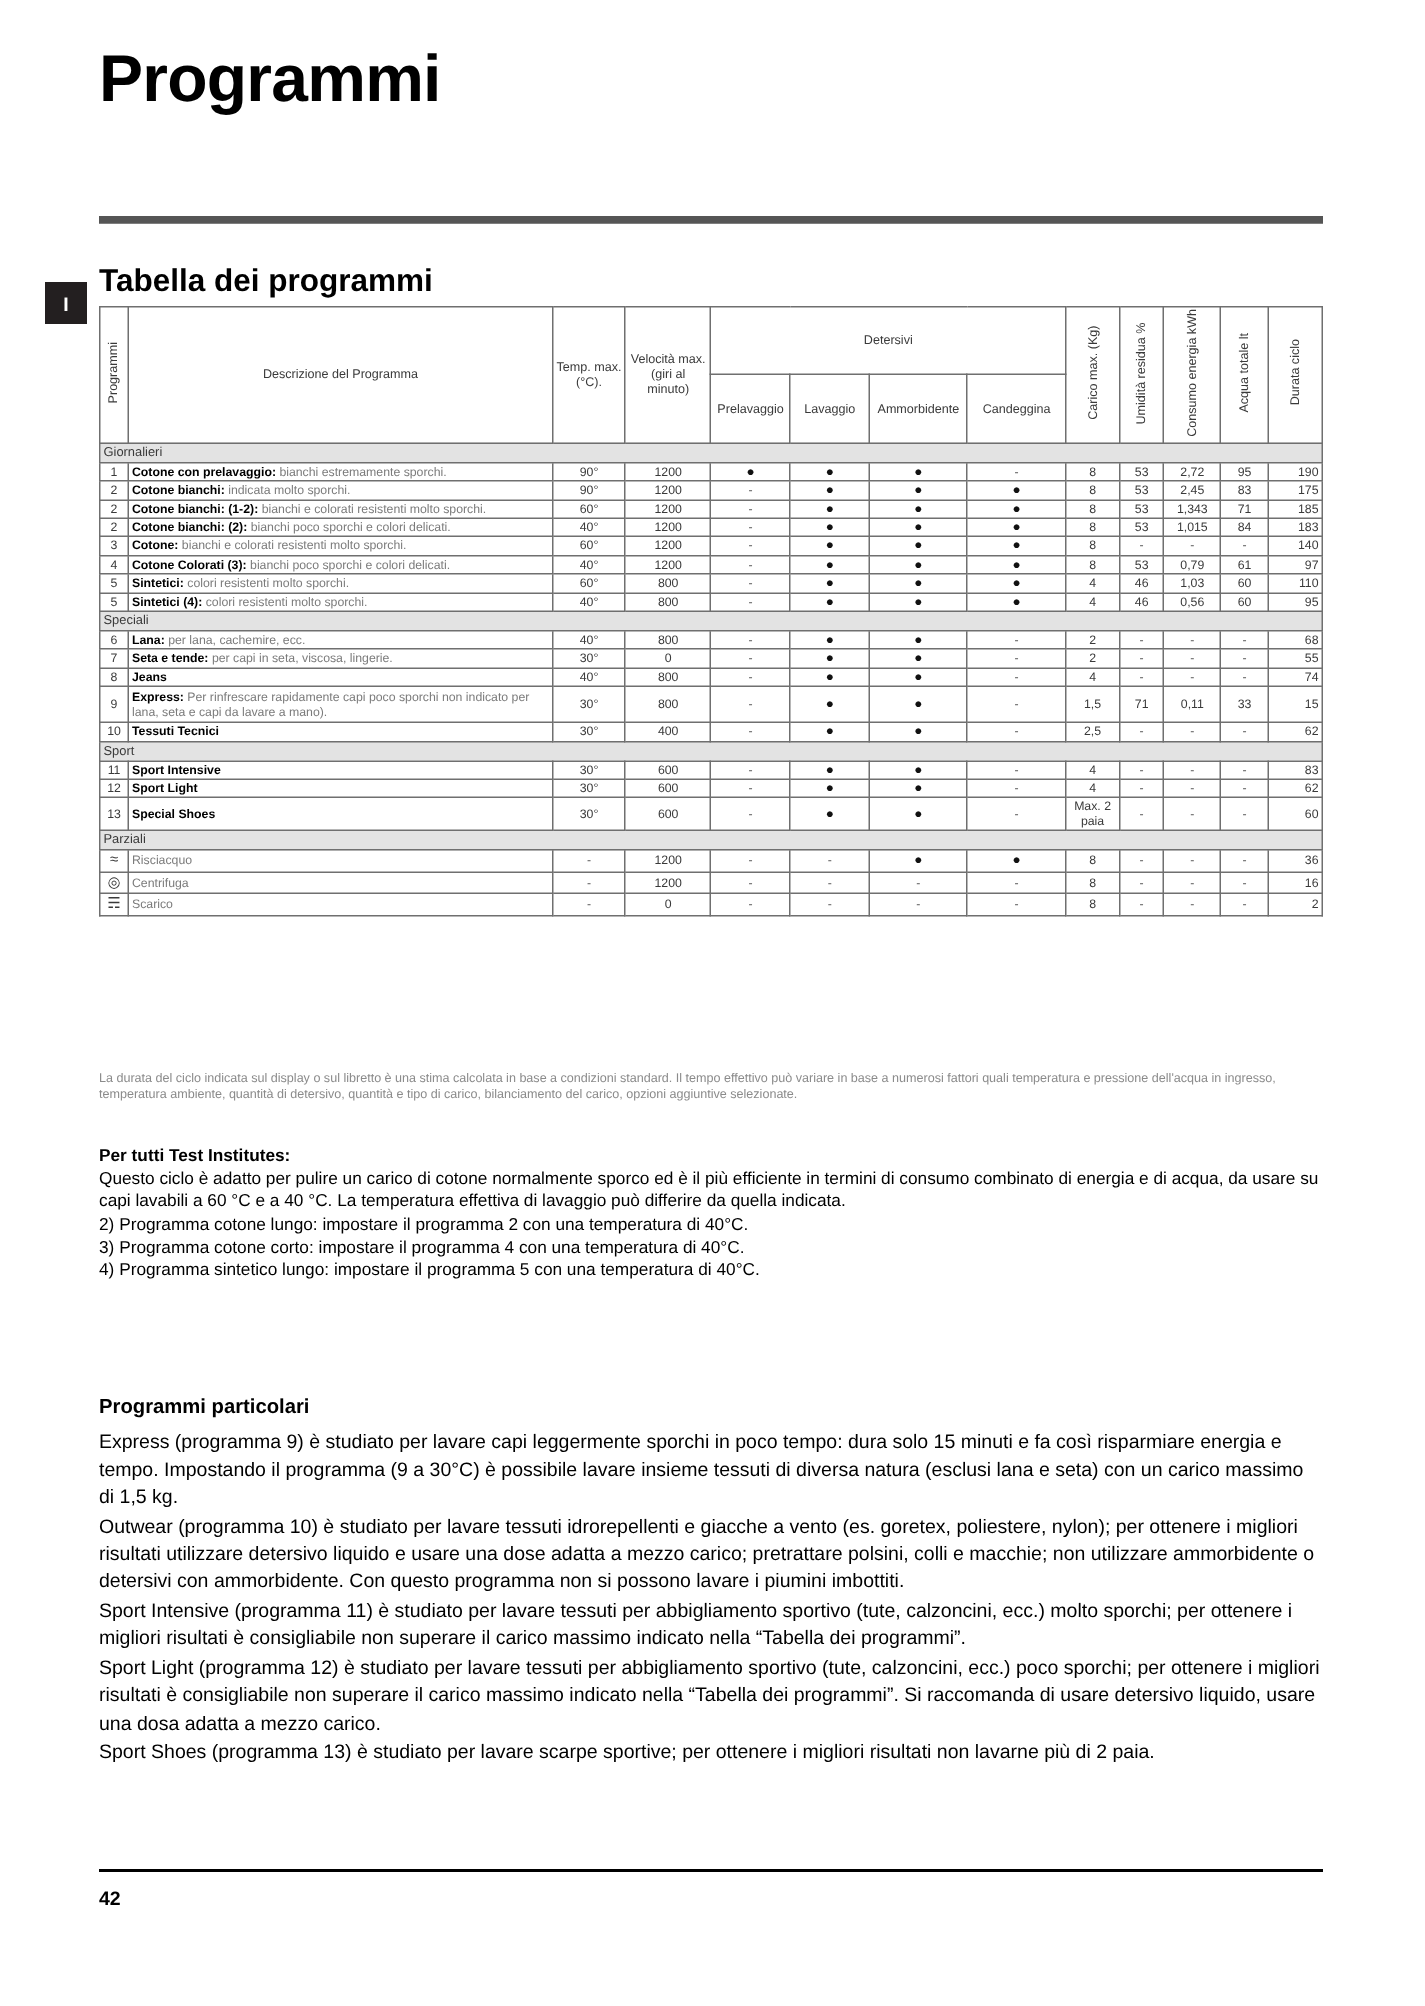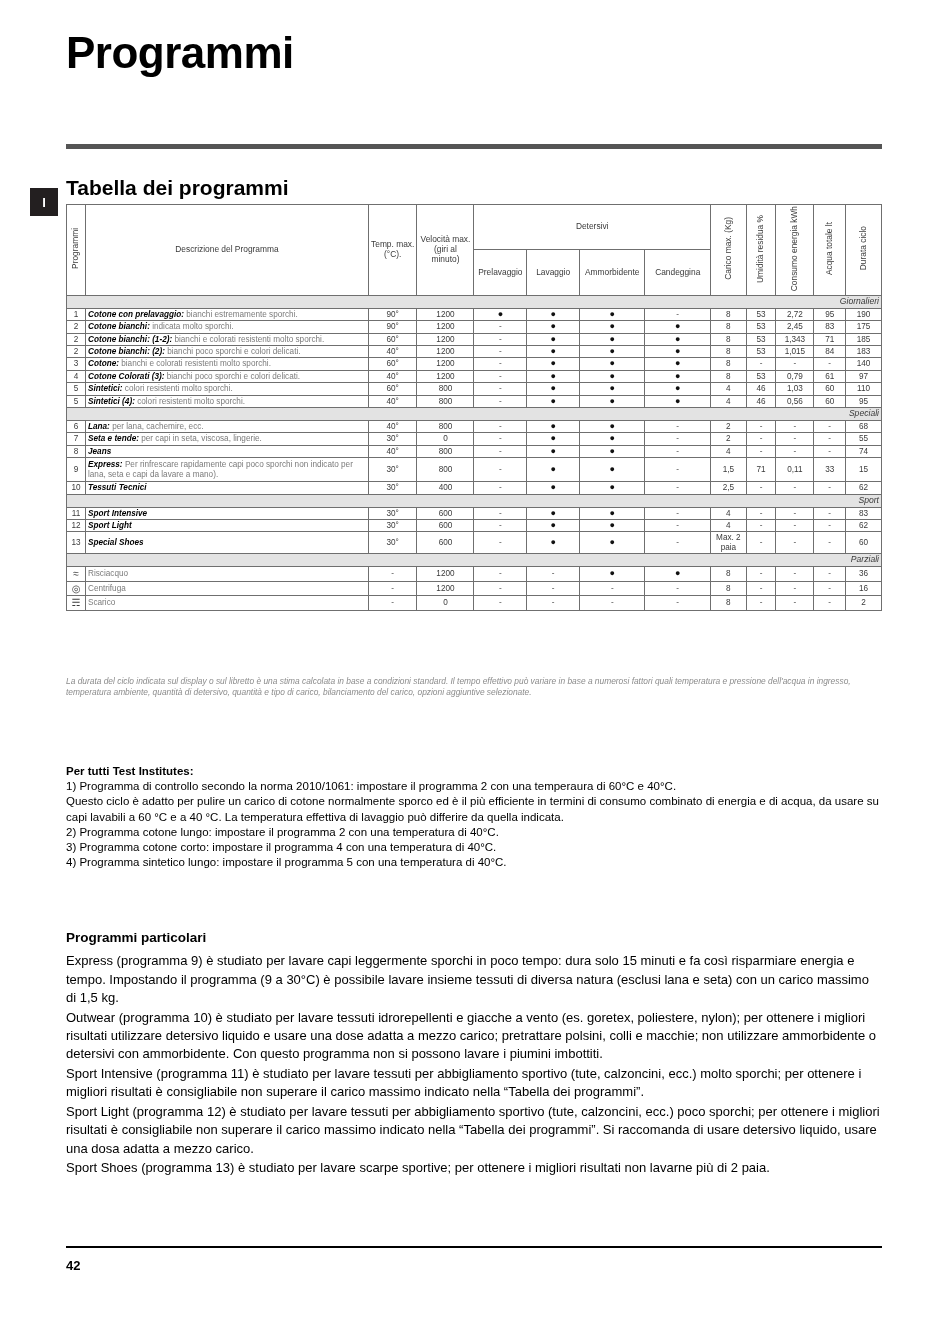--- a/index.html
+++ b/index.html
@@ -52,35 +52,35 @@
   .c-num { width:18px; text-align:center; color:#111; }
   .c-desc { width:268px; text-align:left; padding-left:4px;margin-top:12px; }
   .c-temp { width:46px; text-align:center; }
   .c-vel { width:54px; text-align:center; }
   .c-det { width:50px; text-align:center; }
   .c-det-w { width:62px; text-align:center; }
   .c-car { width:34px; text-align:center; }
   .c-um { width:28px; text-align:center;margin-left:45px; }
   .c-cons { width:36px; text-align:center; }
   .c-acq { width:30px; text-align:center; }
-  .c-dur { width:34px; text-align:center; }
+  .c-dur { width:34px; text-align:right; }
 
   .grouprow td {
-    background:#e3e3e3; text-align:right; padding-left:24px; font-size:8.6px; color:#111;font-style:italic;
-  }
-  .desc b { color:#000; font-weight:bold;font-style:italic; }
+    background:#e3e3e3; text-align:left; padding-left:24px; font-size:8.6px; color:#111;
+  }
+  .desc b { color:#000; font-weight:bold; }
   .desc span.sub { color:#7b7b7b; }
   .dot { font-size:9px; line-height:1; color:#111; }
   .dash { color:#555; }
 
   .rowtall td { height:24px; }
 
   .note {
-    position:absolute; left:66px; top:676px; width:816px;
-    font-size:8.4px; color:#8b8b8b; font-style:italic; line-height:1.35;
+    position:absolute; left:66px; top:713px; width:816px;
+    font-size:8.4px; color:#8b8b8b; line-height:1.35;
   }
 
   .testinst {
     position:absolute; left:66px; top:764px; width:816px;
     font-size:11.5px; line-height:1.32;
   }
   .testinst p { margin:0; }
   .testinst .bold { font-weight:bold; }
 
   .particolari {
@@ -428,21 +428,20 @@
             <td class="c-dur">2</td>
           </tr>
         </tbody>
     </table>
   </div>
 
   <div class="note">La durata del ciclo indicata sul display o sul libretto è una stima calcolata in base a condizioni standard. Il tempo effettivo può variare in base a numerosi fattori quali temperatura e pressione dell'acqua in ingresso, temperatura ambiente, quantità di detersivo, quantità e tipo di carico, bilanciamento del carico, opzioni aggiuntive selezionate.</div>
 
   <div class="testinst">
     <p class="bold">Per tutti Test Institutes:</p>
-    <p>1)  Programma di controllo secondo la norma 2010/1061: impostare il programma 2 con una temperaura di 60°C e 40°C.</p>
     <p>Questo ciclo è adatto per pulire un carico di cotone normalmente sporco ed è il più efficiente in termini di consumo combinato di energia e di acqua, da usare su capi lavabili a 60 °C e a 40 °C. La temperatura effettiva di lavaggio può differire da quella indicata.</p>
     <p>2)  Programma cotone lungo: impostare il programma 2 con una temperatura di 40°C.</p>
     <p>3)  Programma cotone corto: impostare il programma 4 con una temperatura di 40°C.</p>
     <p>4)  Programma sintetico lungo: impostare il programma 5 con una temperatura di 40°C.</p>
   </div>
 
   <div class="particolari">
     <h2>Programmi particolari</h2>
     <div id="particolari-body">
         <p><b>Express</b> (programma <b>9</b>) è studiato per lavare capi leggermente sporchi in poco tempo: dura solo 15 minuti e fa così risparmiare energia e tempo. Impostando il programma (9 a 30°C) è possibile lavare insieme tessuti di diversa natura (esclusi lana e seta) con un carico massimo di 1,5 kg.</p>

